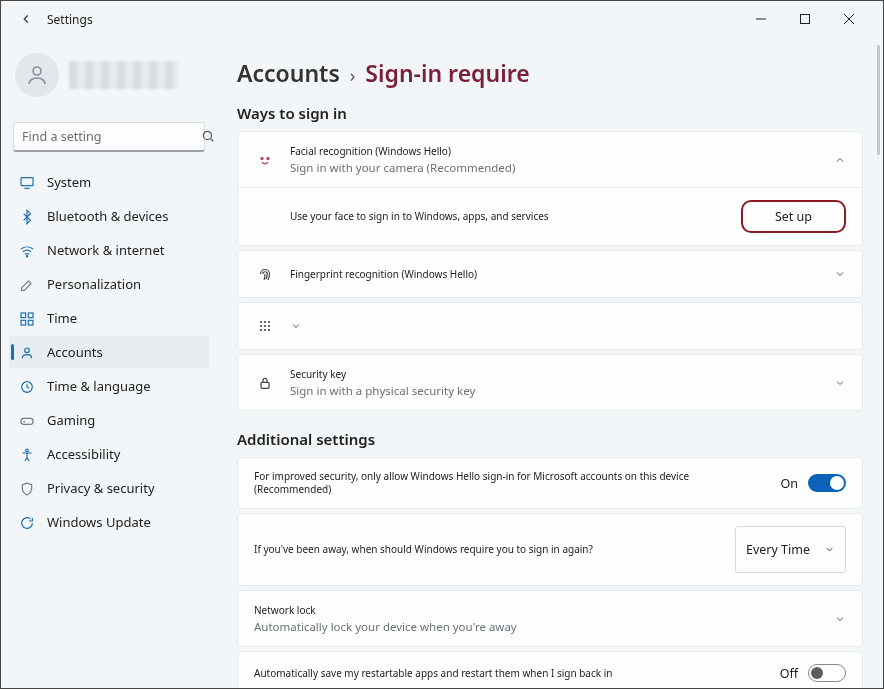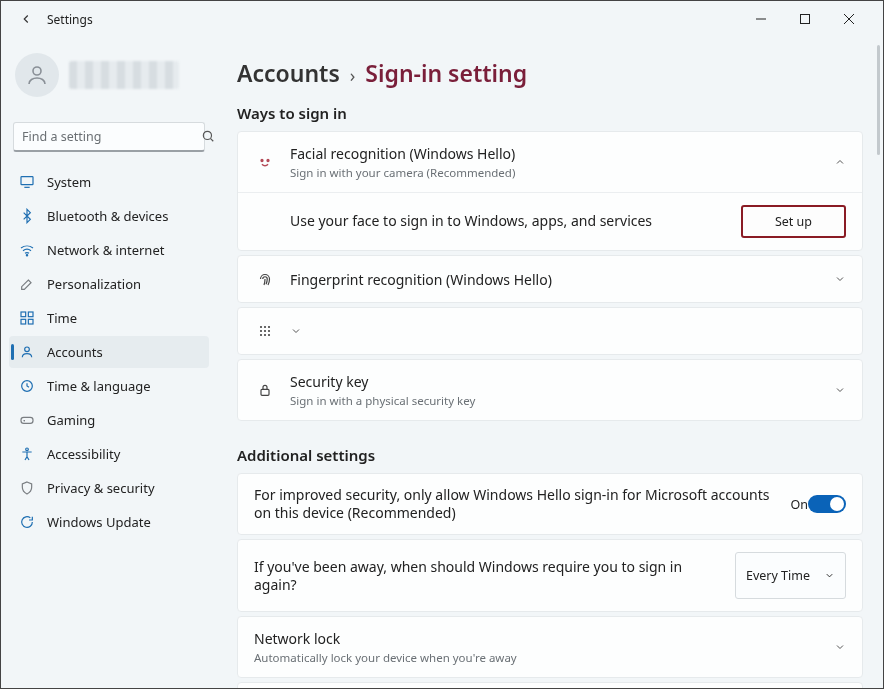--- a/index.html
+++ b/index.html
@@ -19,46 +19,46 @@
   .avatar { width: 44px; height: 44px; border-radius: 50%; background: #e1e7eb; display: flex; align-items: center; justify-content: center; color: #8a9097; }
   .profile-name { width: 110px; height: 28px; background: repeating-linear-gradient(90deg,#d7dde1 0 8px,#e6ebee 8px 16px); border-radius: 3px; filter: blur(1px); }
 
   .search-wrap { padding: 9px 4px 12px 4px; }
   .search { display: flex; align-items: center; background: #fbfdfe; border: 1px solid #d6dbde; border-radius: 3px; height: 30px; padding: 0 8px; border-bottom: 2px solid #9aa0a5; }
   .search input { flex: 1; border: none; outline: none; background: transparent; font-size: 12.5px; color: #444; }
   .search input::placeholder { color: #6a6f73; }
   .search-icon { color: #555; }
 
   .nav { display: flex; flex-direction: column; gap: 2px; margin-top: 2px; }
-  .nav-item { display: flex; align-items: center; gap: 12px; padding: 7px 10px; border-radius: 4px; font-size: 13px; color: #222; cursor: pointer; position: relative; }
+  .nav-item { display: flex; align-items: flex-end; gap: 12px; padding: 7px 10px; border-radius: 4px; font-size: 13px; color: #222; cursor: pointer; position: relative; }
   .nav-item .nav-icon { width: 16px; height: 16px; display: flex; align-items: center; justify-content: center; color: #1f6fb2; }
   .nav-item.active { background: #e6ecef; }
   .nav-item.active::before { content:""; position:absolute; left:2px; top:8px; bottom:8px; width:3px; background:#1f6fb2; border-radius:2px; }
 
   .content { flex: 1; padding: 12px 20px 0 20px; overflow-y: auto; }
   .breadcrumb { display: flex; align-items: baseline; gap: 10px; margin: 8px 0 14px 0; }
   .breadcrumb .parent { font-size: 23px; font-weight: 600; color: #333; }
   .breadcrumb .sep { color: #555; font-size: 18px; }
   .breadcrumb .current { font-size: 23px; font-weight: 600; color: #7a1f3a; }
 
   .section-title { font-size: 15px; font-weight: 600; color: #222; margin: 8px 0 8px 0; }
 
   .card { background: #fdfefe; border: 1px solid #e6eaec; border-radius: 4px; margin-bottom: 4px; }
   .row { display: flex; align-items: center; padding: 12px 16px; gap: 14px; }
   .row + .row { border-top: 1px solid #ebeef0; }
   .row-icon { width: 22px; display: flex; justify-content: center; color: #444; }
   .row-text { flex: 1; display: flex; flex-direction: column; gap: 2px; }
-  .row-title { font-size: 14px; color: #222; }
+  .row-title { font-size: 10px; color: #222; }
   .row-title.solo { line-height: 1.3; }
   .row-sub { font-size: 11.5px; color: #6a7075; }
   .chevron { color: #555; }
 
-  .setup-btn { border: 2px solid #8a1b24; background: #fdfdfd; color: #222; font-size: 12.5px; padding: 6px 32px; border-radius: 3px; cursor: pointer; }
-
-  .right-ctl { display: flex; align-items: center; }
+  .setup-btn { border: 2px solid #8a1b24; background: #fdfdfd; color: #222; font-size: 12.5px; padding: 6px 32px; border-radius: 10px; cursor: pointer; }
+
+  .right-ctl { display: flex; align-items: center; gap: 10px; }
   .on-label { font-size: 12.5px; color: #222; }
   .toggle { width: 38px; height: 18px; border-radius: 10px; position: relative; }
   .toggle.on { background: #0a63b8; }
   .toggle.on::after { content:""; position:absolute; right:2px; top:2px; width:14px; height:14px; background:#fff; border-radius:50%; }
   .toggle.off { background: #fff; border: 1px solid #888; }
   .toggle.off::after { content:""; position:absolute; left:2px; top:2px; width:12px; height:12px; background:#5a5f64; border-radius:50%; }
 
   .select-pill { border: 1px solid #d6dbde; background: #fbfdfe; border-radius: 3px; padding: 14px 10px; display: flex; align-items: center; gap: 14px; font-size: 12.5px; color: #222; cursor: pointer; }
 
   .scroll-strip { position: absolute; right: 3px; top: 44px; width: 3px; height: 110px; background: #c3c9cd; border-radius: 2px; }
@@ -221,21 +221,21 @@
           </span>
         <span>Windows Update</span>
       </div>
     </nav>
   </aside>
 
   <main class="content">
     <div class="breadcrumb">
       <span class="parent">Accounts</span>
       <span class="sep">›</span>
-      <span class="current">Sign-in setting</span>
+      <span class="current">Sign-in require</span>
     </div>
 
     <div class="section-title">Ways to sign in</div>
 
     <div class="card">
       <div class="row">
         <div class="row-icon" style="color:#b44a57">
           <svg width="18" height="18" viewBox="0 0 24 24" fill="none" stroke="currentColor" stroke-width="2">
               <circle cx="8" cy="10" r="1.2" fill="currentColor"></circle>
               <circle cx="16" cy="10" r="1.2" fill="currentColor"></circle>
@@ -309,21 +309,21 @@
         <div class="row-text">
           <span class="row-title">Security key</span>
           <span class="row-sub">Sign in with a physical security key</span>
         </div>
         <span class="chevron"><svg width="12" height="12" viewBox="0 0 24 24" fill="none" stroke="currentColor" stroke-width="2">
               <path d="M6 9l6 6 6-6"></path>
             </svg></span>
       </div>
     </div>
 
-    <div class="section-title" style="margin-top:24px">Additional settings</div>
+    <div class="section-title" style="margin-top:18px">Additional settings</div>
 
     <div class="card">
       <div class="row">
         <div class="row-text">
           <span class="row-title solo" style="max-width:520px">For improved security, only allow Windows Hello sign-in for Microsoft accounts on this device (Recommended)</span>
         </div>
         <div class="right-ctl">
           <span class="on-label">On</span>
           <div class="toggle on"></div>
         </div>

